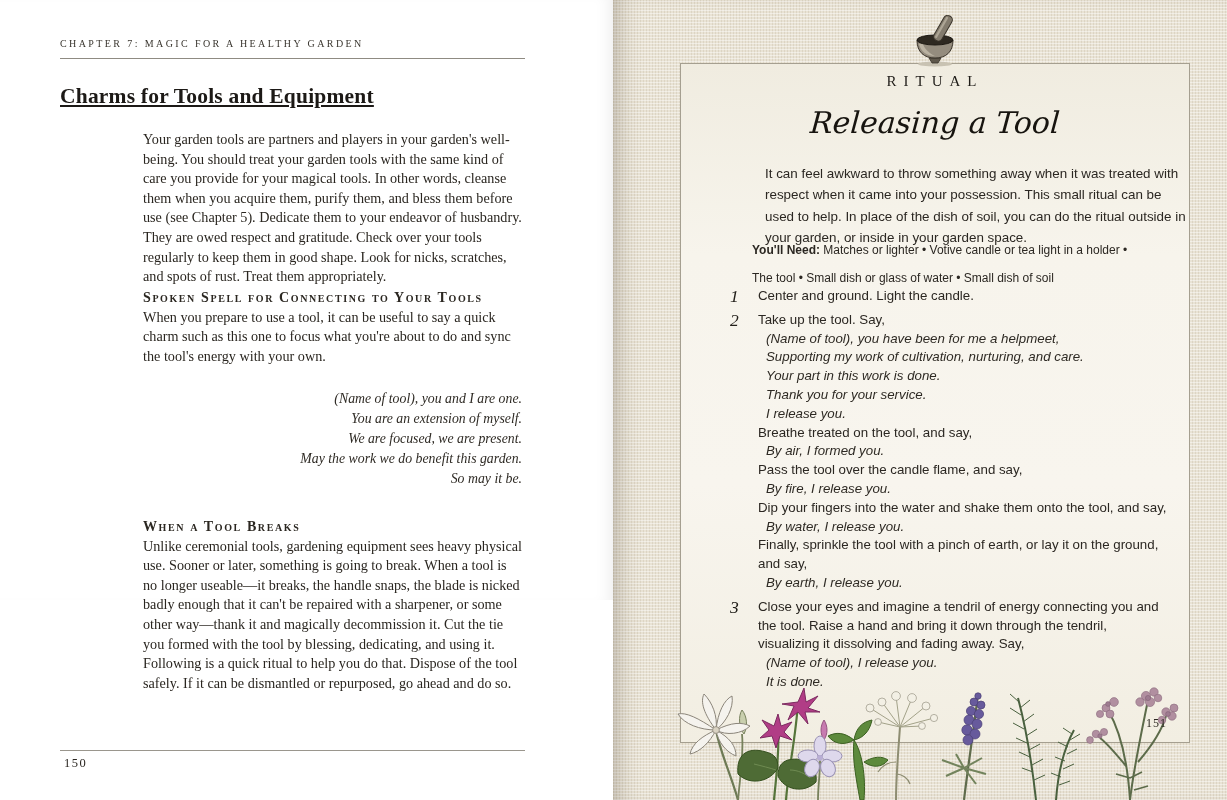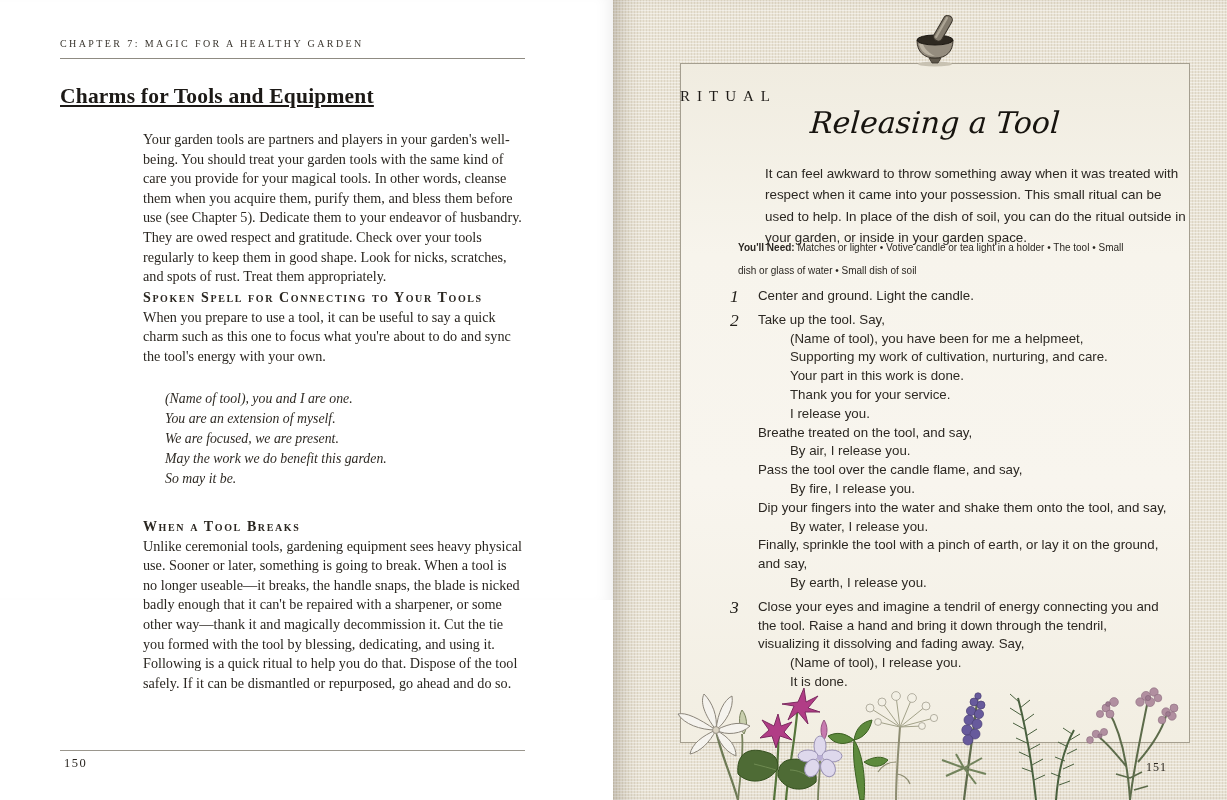--- a/index.html
+++ b/index.html
@@ -13,56 +13,56 @@
   .running-head { font-size:10px; letter-spacing:2.4px; color:#3a362f;
                   padding-bottom:9px; border-bottom:1px solid #8f8b82; }
   .book-title { margin-top:25px; font-size:21.5px; font-weight:600; color:#1c1916; letter-spacing:0.2px;text-decoration:underline; }
   .body-block { margin-left:83px; width:379px; }
   .serif-par { font-size:14.2px; line-height:19.6px; color:#2a2620; text-align:left; }
   .intro-par { margin-top:21px; }
   .sub-head { font-variant:small-caps; font-weight:600; letter-spacing:1.6px;
               font-size:14px; color:#2b2721; margin-top:3px; }
   .sub-head + .serif-par { margin-top:2px; }
   .spell-block { margin:22px 0 0 22px; }
-  .spell-line { font-style:italic; font-size:13.8px; line-height:20px; color:#2e2a24; }
+  .spell-line { font-style:italic; font-size:13.8px; line-height:20px; color:#2e2a24;text-align:right; }
   .sub-head-2 { margin-top:30px; }
   .footer-rule { position:absolute; left:60px; right:88px; top:750px; border-top:1px solid #9a968d; }
   .page-num-left { position:absolute; left:64px; top:756px; font-size:12.5px; letter-spacing:1.5px; color:#2b2721; }
 
   
   .right-page { position:relative; width:614px; height:800px;
     background-color:#e9e3d5;
     background-image:
       repeating-linear-gradient(0deg, rgba(255,255,255,0.45) 0 1px, rgba(0,0,0,0) 1px 3px),
       repeating-linear-gradient(90deg, rgba(197,186,163,0.35) 0 1px, rgba(0,0,0,0) 1px 3px);
     box-shadow: inset 20px 0 26px -18px rgba(60,50,35,0.35);
     font-family:"Liberation Sans", sans-serif; color:#2b2722; }
   .ritual-box { position:absolute; left:67px; top:63px; width:510px; height:680px;
     border:1px solid #a59f90;
     background:linear-gradient(180deg,#f0ece0 0%, #f7f4ec 28%, #f8f5ee 62%, #f2eee2 100%); }
   .mortar-wrap { position:absolute; left:292px; top:14px; width:60px; height:54px; }
-  .ritual-kicker { position:absolute; left:67px; top:88px; width:510px; text-align:left;
+  .ritual-kicker { position:absolute; left:67px; top:73px; width:510px; text-align:center;
     font-family:"Liberation Serif", serif; font-size:15px; letter-spacing:7px; color:#1f1c18; }
   .ritual-title { position:absolute; left:67px; top:105px; width:510px; text-align:center;
     font-family:"DejaVu Serif", serif; font-style:italic; font-weight:500;
     font-size:30px; color:#17140f; transform:skewX(-4deg); }
   .ritual-intro { position:absolute; left:114px; top:163px; width:426px;
     font-size:13.4px; line-height:21.4px; color:#2b2722;margin-left:38px; }
-  .youll-need { position:absolute; left:125px; top:236px; width:398px;
-    font-size:10px; line-height:23px; }
+  .youll-need { position:absolute; left:139px; top:236px; width:398px;
+    font-size:12px; line-height:28px; }
   .youll-need b { font-weight:700; }
   .steps { position:absolute; left:117px; top:287px; width:438px; }
   .step { display:flex; margin-bottom:5px; }
   .step-number { flex:0 0 16px; font-family:"Liberation Serif", serif; font-style:italic;
     font-size:17.5px; line-height:18.8px; color:#23201b; }
   .step-body { flex:1; padding-left:12px; }
   .step-text { font-size:13.3px; line-height:18.8px; color:#2b2722; }
-  .quote-line { font-size:13.3px; line-height:18.8px; margin-left:32px; color:#2e2a24; }
+  .quote-line { font-size:13.3px; line-height:18.8px; font-style:italic; margin-left:8px; color:#2e2a24; }
   .flowers { position:absolute; left:25px; bottom:0; width:565px; height:118px; }
-  .page-num-right { position:absolute; left:533px; top:760px; font-family:"Liberation Serif", serif;
+  .page-num-right { position:absolute; left:533px; top:716px; font-family:"Liberation Serif", serif;
     font-size:12px; letter-spacing:1px; color:#2b2721; z-index:5; }
 </style>
 </head>
 <body>
 
 <div class="left-page">
   <div class="left-inner">
     <div class="running-head">CHAPTER 7: MAGIC FOR A HEALTHY GARDEN</div>
     <h1 class="book-title">Charms for Tools and Equipment</h1>
     <div class="body-block">
@@ -117,21 +117,21 @@
       <div class="step">
         <div class="step-number">2</div>
         <div class="step-body">
           <div class="step-text">Take up the tool. Say,</div>
           <div class="quote-line">(Name of tool), you have been for me a helpmeet,</div>
           <div class="quote-line">Supporting my work of cultivation, nurturing, and care.</div>
           <div class="quote-line">Your part in this work is done.</div>
           <div class="quote-line">Thank you for your service.</div>
           <div class="quote-line">I release you.</div>
           <div class="step-text">Breathe treated on the tool, and say,</div>
-          <div class="quote-line">By air, I release you.</div>
+          <div class="quote-line">By air, I formed you.</div>
           <div class="step-text">Pass the tool over the candle flame, and say,</div>
           <div class="quote-line">By fire, I release you.</div>
           <div class="step-text">Dip your fingers into the water and shake them onto the tool, and say,</div>
           <div class="quote-line">By water, I release you.</div>
           <div class="step-text">Finally, sprinkle the tool with a pinch of earth, or lay it on the ground, and say,</div>
           <div class="quote-line">By earth, I release you.</div>
         </div>
       </div>
       <div class="step">
         <div class="step-number">3</div>

